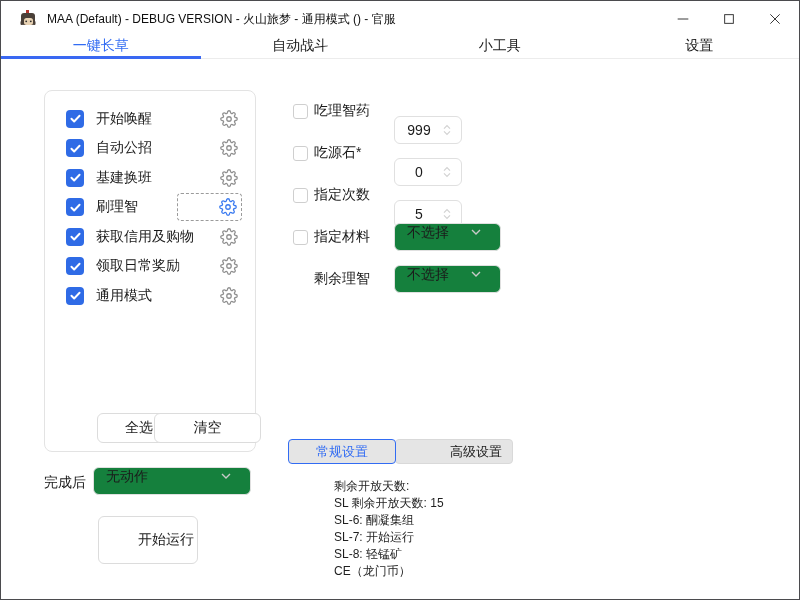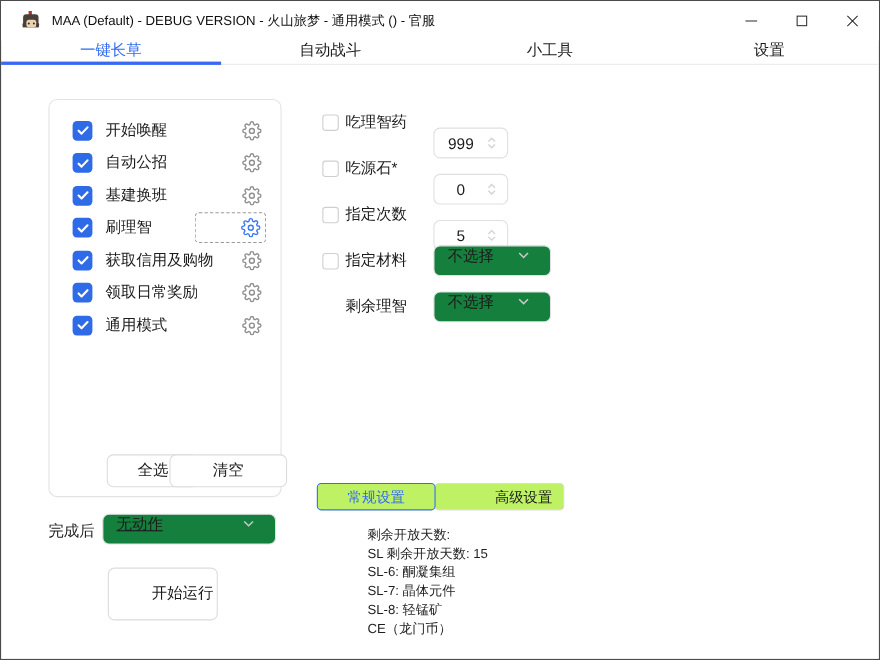--- a/index.html
+++ b/index.html
@@ -34,39 +34,39 @@
   .gear-btn svg { width:18px; height:18px; }
   .gear-focus-box { margin-left:auto; margin-right:-4px; width:65px; height:28px; border:1px dashed #9b9b9b; border-radius:4px; display:flex; align-items:center; justify-content:flex-end; padding-right:4px; }
   .gear-focus-box .gear-btn { margin-left:0; color:#3a7af0; }
 
   .small-btn { position:absolute; height:30px; background:#fff; border:1px solid #dcdcdc; border-radius:6px; font-size:14px; font-family:inherit; color:#1b1b1b; cursor:pointer; }
   .btn-select-all { left:16px; top:322px; width:84px;margin-left:36px; }
   .btn-clear { left:109px; top:322px; width:107px; }
 
   
   .after-label { position:absolute; left:43px; top:473px; font-size:14px;font-family:Liberation Mono, monospace; }
-  .after-dropdown { position:absolute; left:92px; top:466px; width:158px; height:28px;text-decoration:underline; }
+  .after-dropdown { position:absolute; left:92px; top:466px; width:158px; height:28px; }
   .dropdown { border:1px solid #e0e0e0; border-radius:6px; background:#15803d; display:flex; align-items:flex-start; padding-left:12px; padding-right:16px; font-size:14px; cursor:pointer; }
   .dropdown .chev { margin-left:auto; width:16px; height:16px; color:#c9c9c9; }
   .start-btn { position:absolute; left:97px; top:515px; width:100px; height:48px; background:#fff; border:1px solid #dcdcdc; border-radius:6px; font-size:14px; font-family:inherit; color:#1b1b1b; cursor:pointer;padding-left:36px; }
 
   
   .fight-rows { position:absolute; left:292px; top:96px; display:flex; flex-direction:column; gap:14px; }
   .fs-row { height:28px; display:flex; align-items:center; }
   .cb-empty { width:15px; height:15px; border:1px solid #cfcfcf; border-radius:3px; background:#fff; flex:0 0 auto; cursor:pointer; }
   .cb-hidden { visibility:hidden; }
   .fs-label { margin-left:6px; width:80px; font-size:14px; }
   .spinner { width:68px; height:28px; border:1px solid #e0e0e0; border-radius:6px; background:#fff; display:flex; align-items:center; padding-right:6px;margin-top:37px; }
   .spinner .val { flex:1; text-align:center; font-size:14px; padding-left:4px; }
   .spinner .updown { width:16px; height:16px; color:#d2d2d2; }
   .fs-dropdown { width:107px; height:28px; }
 
   
   .seg { position:absolute; left:287px; top:438px; display:flex; }
-  .seg-btn { height:25px; background:#bef264; border:1px solid #d9d9d9; border-radius:4px; font-size:13px; font-family:inherit; color:#1b1b1b; display:flex; align-items:center; justify-content:center; cursor:pointer; position:relative; }
+  .seg-btn { height:25px; background:#e5e5e5; border:1px solid #d9d9d9; border-radius:4px; font-size:13px; font-family:inherit; color:#1b1b1b; display:flex; align-items:center; justify-content:center; cursor:pointer; position:relative; }
   .seg-btn.b1 { width:108px; }
   .seg-btn.b2 { width:118px; margin-left:-1px;padding-left:44px; }
   .seg-btn.active { border-color:#326cf3; color:#326cf3; z-index:2; }
 
   
   .tips { position:absolute; left:333px; top:477px; font-size:12px; line-height:17px; color:#1f1f1f; }
 </style>
 </head>
 <body>
 
@@ -300,18 +300,18 @@
 
   <div class="seg">
     <button class="seg-btn b1 active">常规设置</button>
     <button class="seg-btn b2">高级设置</button>
   </div>
 
   <div class="tips">
     <div>剩余开放天数:</div>
     <div>SL 剩余开放天数: 15</div>
     <div>SL-6: 酮凝集组</div>
-    <div>SL-7: 晶体元件</div>
+    <div>SL-7: 开始运行</div>
     <div>SL-8: 轻锰矿</div>
     <div>CE（龙门币）</div>
   </div>
 
 </div>
 
 </body></html>

